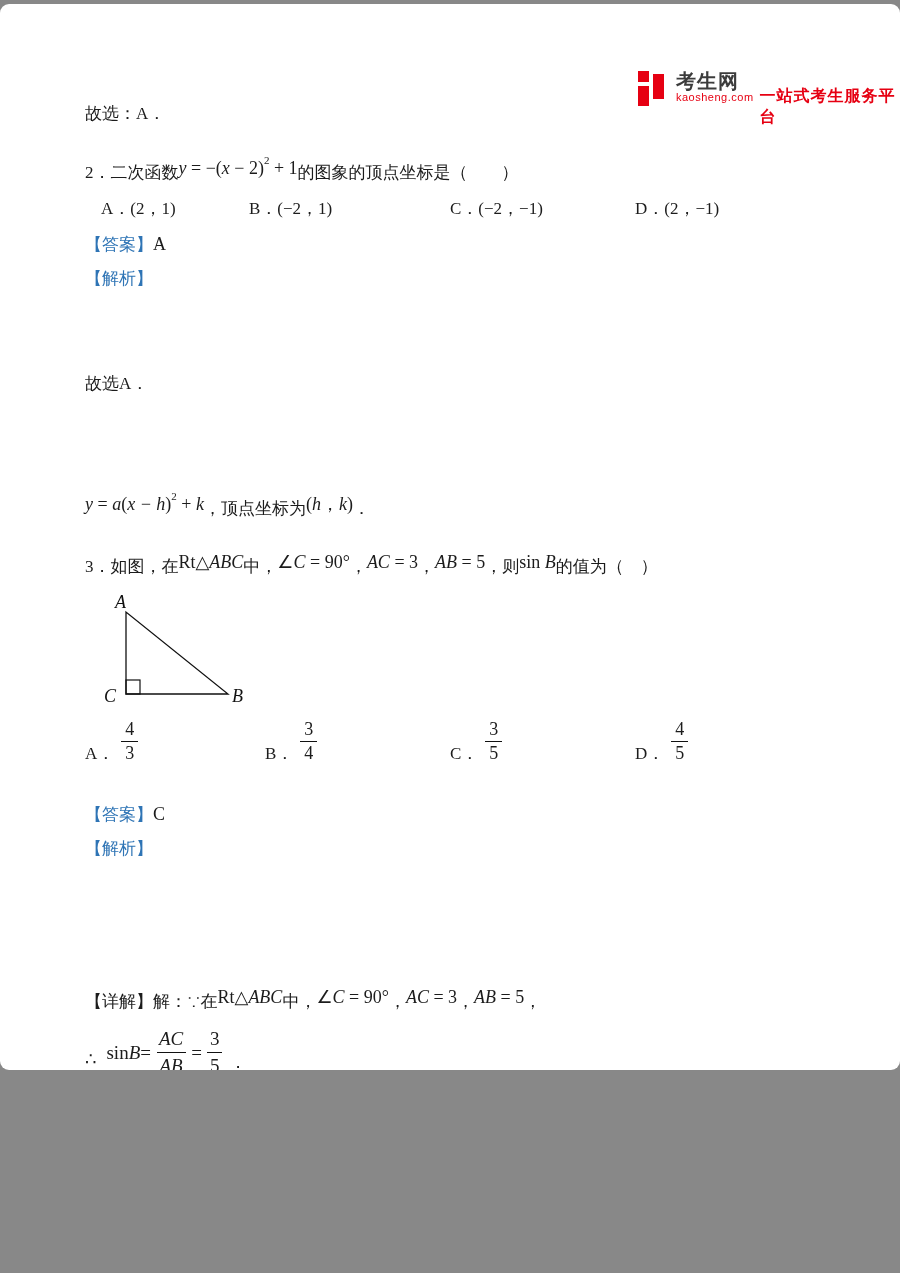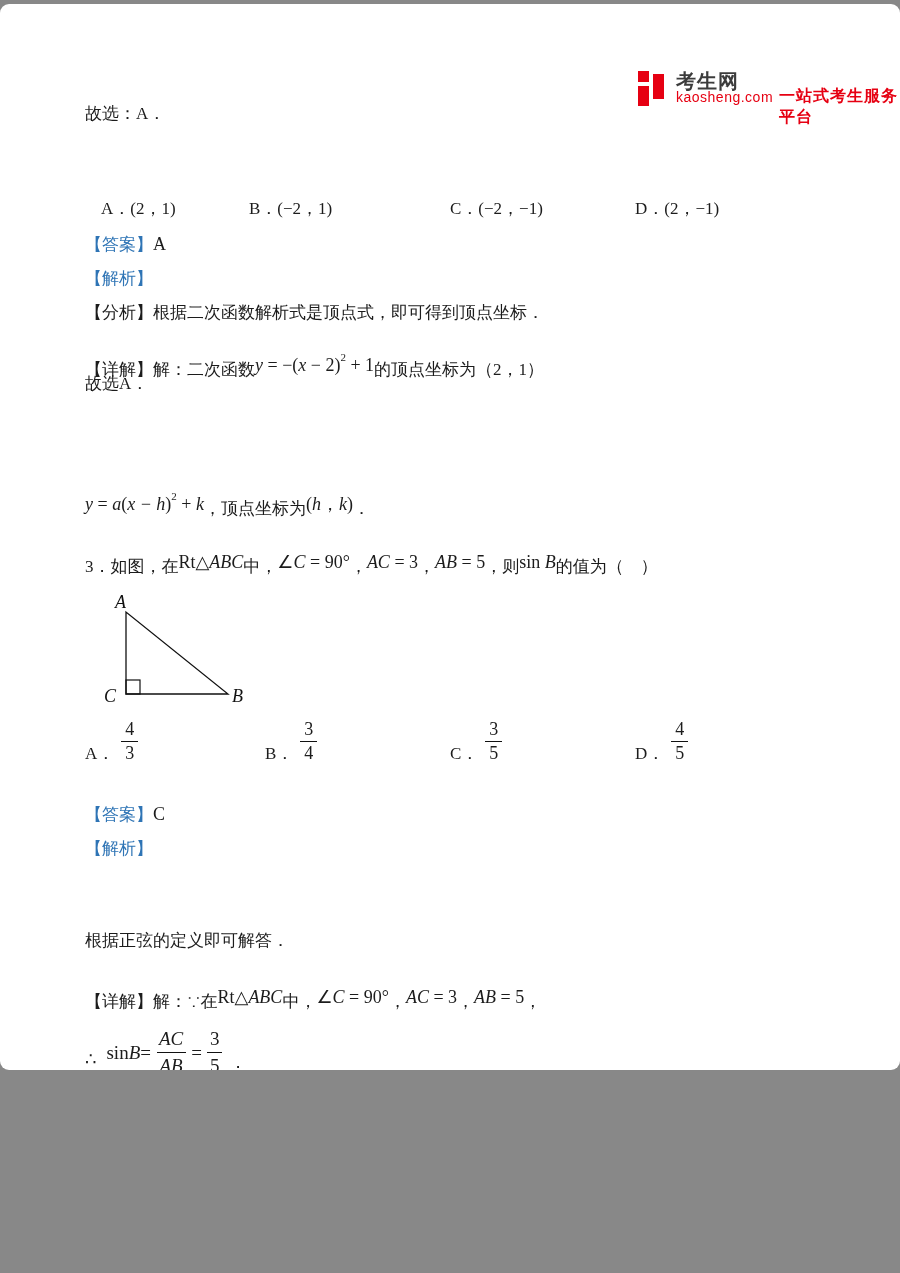--- a/index.html
+++ b/index.html
@@ -21,21 +21,21 @@
   .s-itr{font-family:"Liberation Serif",serif;font-size:18px;font-style:italic;vertical-align:4px;}
   .s-supr{font-family:"Liberation Serif",serif;font-size:11px;vertical-align:14px;}
   
   .header-logo{position:absolute;left:638px;top:66px;display:flex;align-items:flex-start;gap:6px;}
   .ks-icon{position:relative;width:32px;height:36px;flex:0 0 auto;}
   .ks-icon span{position:absolute;background:#e60012;}
   .ks-b1{left:0;top:1px;width:11px;height:11px;}
   .ks-b2{left:15px;top:4px;width:11px;height:25px;}
   .ks-b3{left:0;top:16px;width:11px;height:20px;}
   .ks-name{font-family:"Liberation Sans",sans-serif;font-weight:bold;font-size:20px;color:#3c3c3c;line-height:22px;letter-spacing:1px;}
-  .ks-domain{font-family:"Liberation Sans",sans-serif;font-size:14px;color:#e60012;letter-spacing:.5px;line-height:10px;}
+  .ks-domain{font-family:"Liberation Sans",sans-serif;font-size:11px;color:#e60012;letter-spacing:.5px;line-height:10px;}
   .ks-tagline{font-family:"Liberation Sans",sans-serif;font-size:16px;font-weight:bold;color:#e60012;margin-top:16px;letter-spacing:1px;}
   
   .optrow{position:absolute;left:85px;top:0;width:740px;}
   .opt{position:absolute;white-space:nowrap;font-family:"Liberation Serif",serif;font-size:17px;}
   
   .fig-triangle{position:absolute;left:82px;top:588px;}
   
   .opt3{position:absolute;display:flex;align-items:flex-end;gap:7px;white-space:nowrap;}
   .opt3 .lab{font-family:"Liberation Serif",serif;font-size:17px;line-height:20px;margin-bottom:1px;}
   .frac2{display:flex;flex-direction:column;align-items:center;font-family:"Liberation Serif",serif;font-size:18px;line-height:23px;}
@@ -75,39 +75,38 @@
     </span>
     <span>
       <div class="ks-name">考生网</div>
       <div class="ks-domain">kaosheng.com</div>
     </span>
     <span class="ks-tagline">一站式考生服务平台</span>
   </div>
 
   <div class="line" style="top:98px;">故选：A．</div>
 
+  <div class="line" style="top:144px;"><span class="s-cn">2．二次函数</span><span class="s-itr">y</span><span class="s-rmr"> = −(</span><span class="s-itr">x</span><span class="s-rmr"> − 2)</span><span class="s-supr">2</span><span class="s-rmr"> + 1</span><span class="s-cn">的图象的顶点坐标是（　　）</span></div>
 
   <div class="optrow" style="top:193px;">
     <span class="opt" style="left:16px;text-align:center;"><span>A．</span><span>(2，1)</span></span>
     <span class="opt" style="left:164px;"><span>B．</span><span>(−2，1)</span></span>
     <span class="opt" style="left:365px;"><span>C．</span><span>(−2，−1)</span></span>
     <span class="opt" style="left:550px;"><span>D．</span><span>(2，−1)</span></span>
   </div>
 
   <div class="line" style="top:228px;">
     <span class="tag-blue">【答案】</span><span class="ans-letter">A</span>
   </div>
 
   <div class="line" style="top:263px;">
     <span class="tag-blue">【解析】</span>
   </div>
 
-  <div class="line" style="top:297px;">【分析】根据二次函数解析式是顶点式，即可得到顶点坐标．</div>
 
-  <div class="line" style="top:341px;"><span class="s-cn">【详解】解：二次函数</span><span class="s-itr">y</span><span class="s-rmr"> = −(</span><span class="s-itr">x</span><span class="s-rmr"> − 2)</span><span class="s-supr">2</span><span class="s-rmr"> + 1</span><span class="s-cn">的顶点坐标为（2，1）</span></div>
 
   <div class="line" style="top:368px;">故选A．</div>
 
 
   <div class="line" style="top:480px;"><span class="s-itr">y</span><span class="s-rmr"> = </span><span class="s-itr">a</span><span class="s-rmr">(</span><span class="s-itr">x − h</span><span class="s-rmr">)</span><span class="s-supr">2</span><span class="s-rmr"> + </span><span class="s-itr">k</span><span class="s-cn">，顶点坐标为</span><span class="s-rmr">(</span><span class="s-itr">h</span><span class="s-rmr">，</span><span class="s-itr">k</span><span class="s-rmr">)</span><span class="s-cn">．</span></div>
 
   <div class="line" style="top:546px;"><span class="s-cn">3．如图，在</span><span class="s-rmr">Rt△</span><span class="s-itr">ABC</span><span class="s-cn">中，</span><span class="s-rmr">∠</span><span class="s-itr">C</span><span class="s-rmr"> = 90°</span><span class="s-cn">，</span><span class="s-itr">AC</span><span class="s-rmr"> = 3</span><span class="s-cn">，</span><span class="s-itr">AB</span><span class="s-rmr"> = 5</span><span class="s-cn">，则</span><span class="s-rmr">sin </span><span class="s-itr">B</span><span class="s-cn">的值为（　）</span></div>
 
   <svg class="fig-triangle" width="170" height="118" viewBox="0 0 170 118">
     <polygon points="44,20 44,102 146,102" fill="none" stroke="#111" stroke-width="1.3"></polygon>
@@ -150,21 +149,20 @@
 
   <div class="line" style="top:798px;">
     <span class="tag-blue">【答案】</span><span class="ans-letter">C</span>
   </div>
 
   <div class="line" style="top:833px;">
     <span class="tag-blue">【解析】</span>
   </div>
 
 
-  <div class="line" style="top:925px;">根据正弦的定义即可解答．</div>
 
   <div class="line" style="top:981px;"><span class="s-cn">【详解】解：∵在</span><span class="s-rmr">Rt△</span><span class="s-itr">ABC</span><span class="s-cn">中，</span><span class="s-rmr">∠</span><span class="s-itr">C</span><span class="s-rmr"> = 90°</span><span class="s-cn">，</span><span class="s-itr">AC</span><span class="s-rmr"> = 3</span><span class="s-cn">，</span><span class="s-itr">AB</span><span class="s-rmr"> = 5</span><span class="s-cn">，</span></div>
 
   <div class="line sin-line" style="top:1022px;">
     <span class="therefore">∴</span>
     <span class="mathrow">
         <span class="s-rm">sin </span>
         <span class="s-it">B</span>
         <span class="s-rm"> = </span>
         <span class="frac it">

